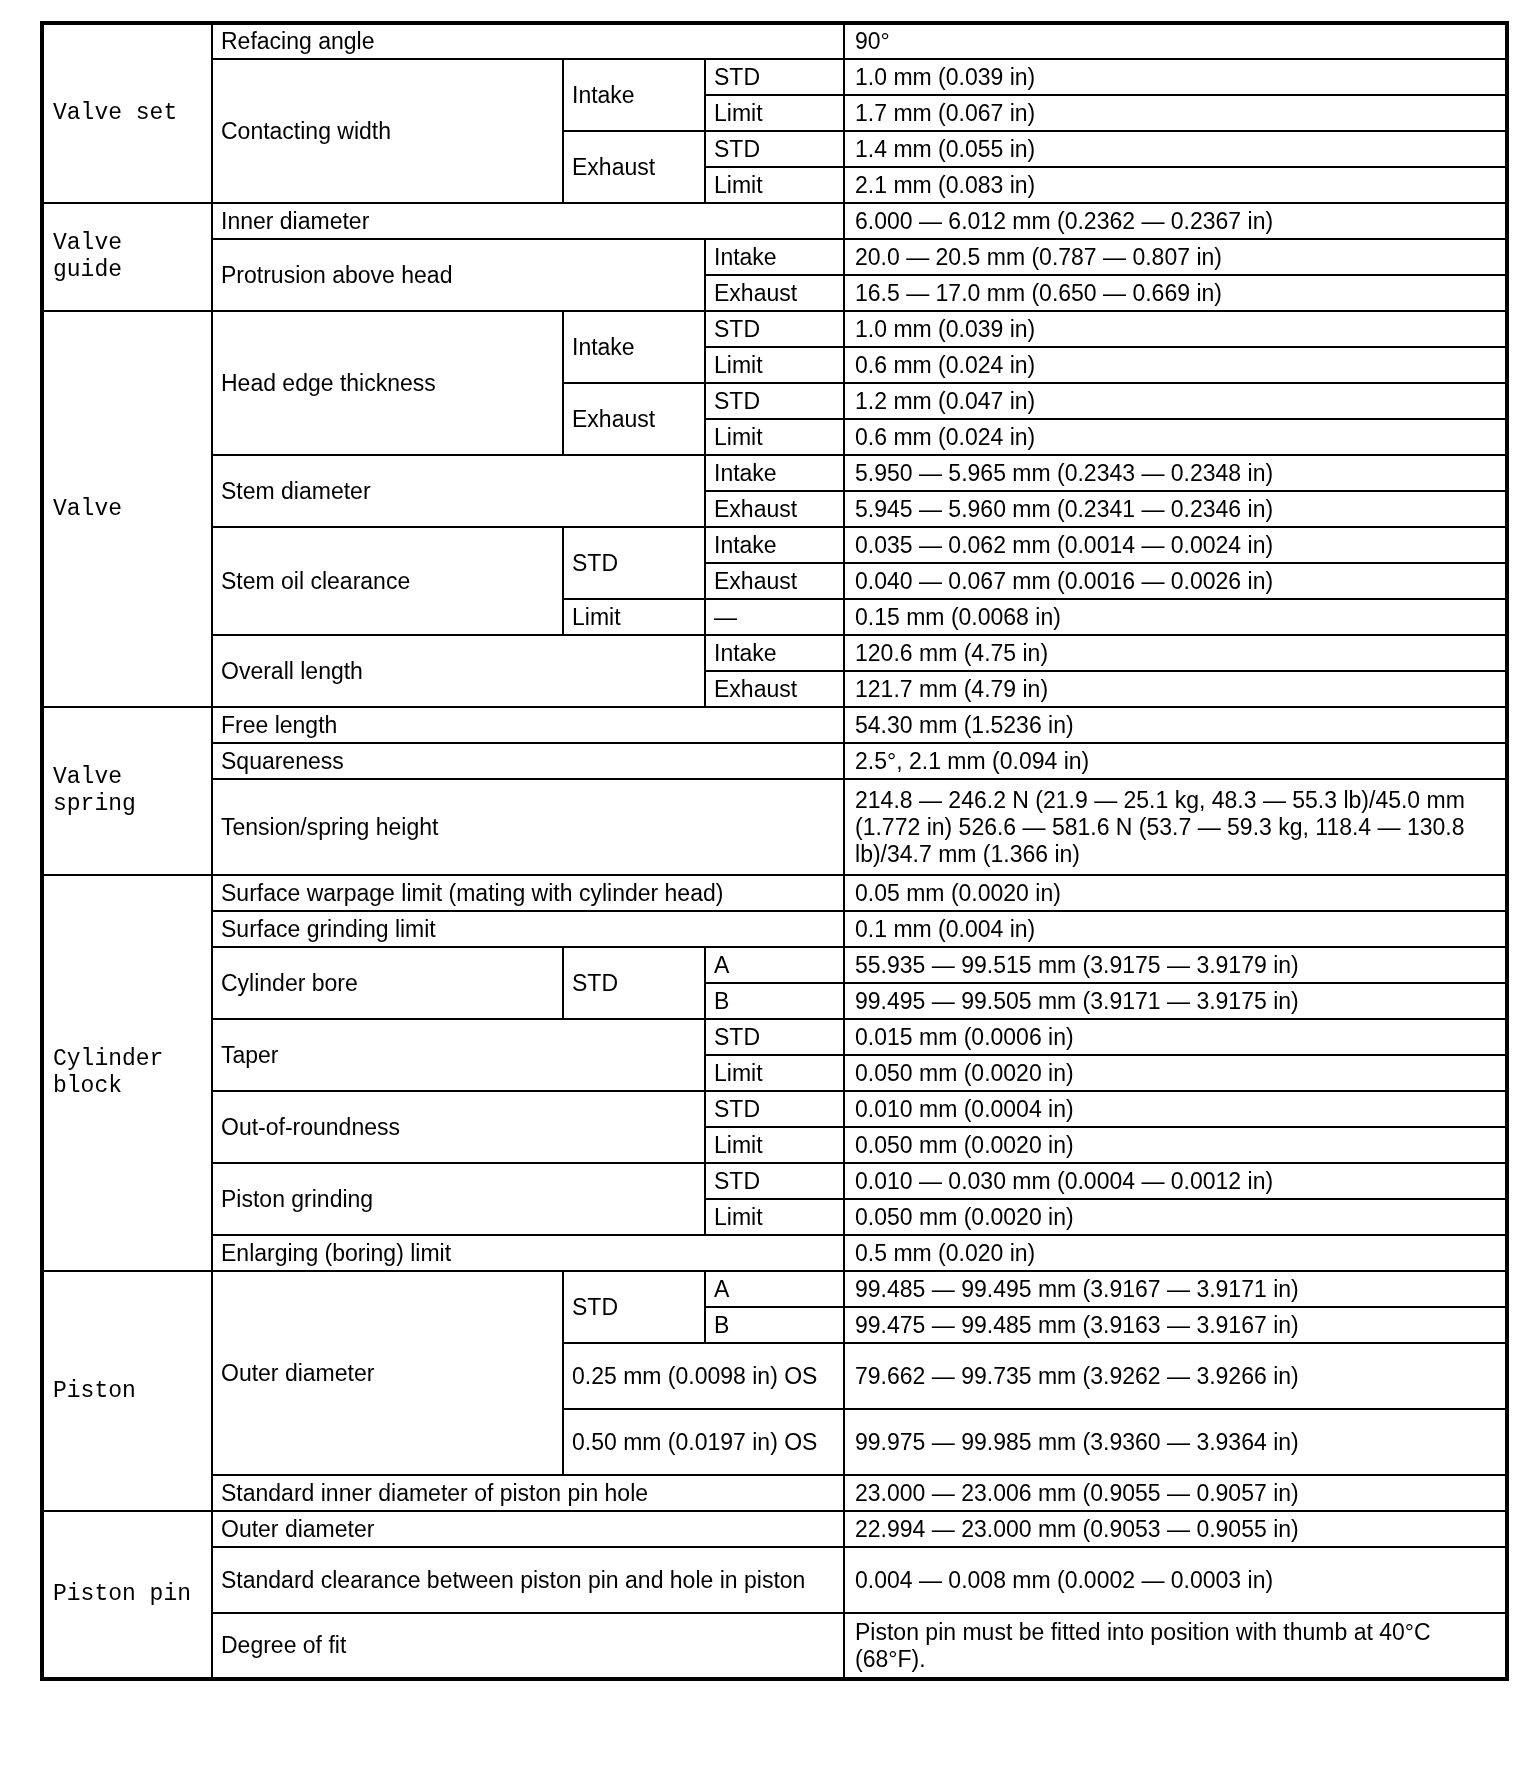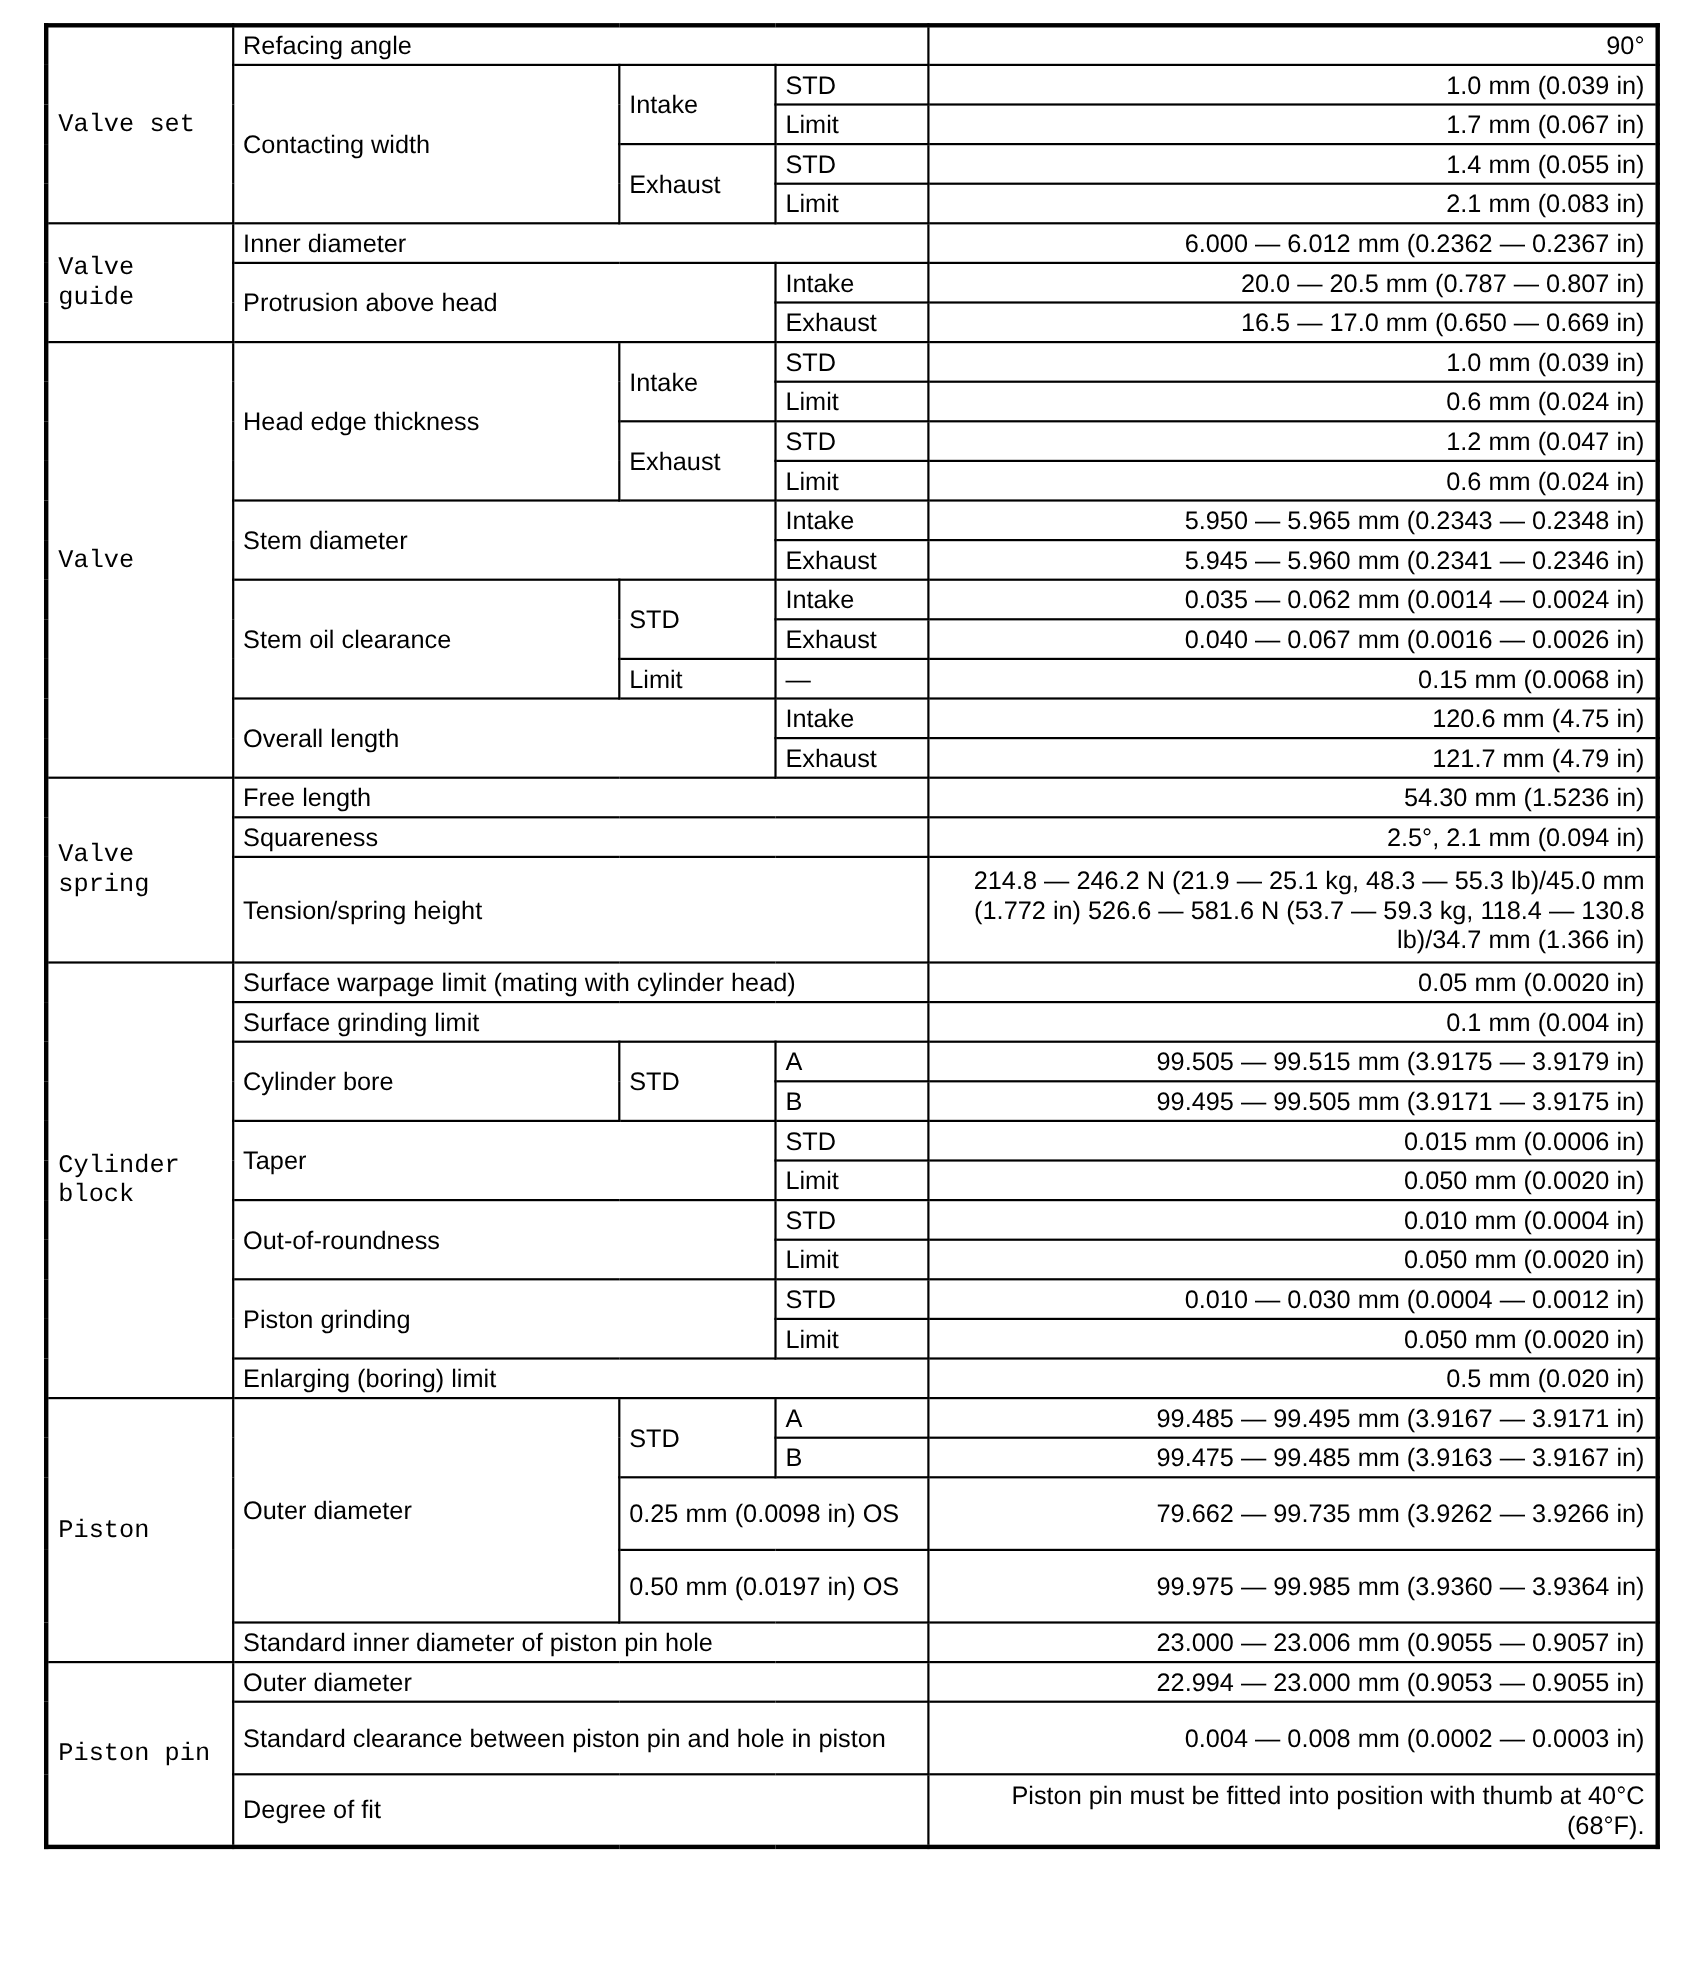--- a/index.html
+++ b/index.html
@@ -8,21 +8,21 @@
   table.spec {
     position: absolute; left: 40px; top: 21px; width: 1465px;
     border-collapse: collapse; table-layout: fixed;
     border: 4px solid #000;
     font-size: 23px; line-height: 27px;
   }
   table.spec td {
     border: 2px solid #000; padding: 2px 8px; vertical-align: middle;
     text-align: left; overflow: hidden;
   }
-  table.spec td.val { text-align: right; padding: 2px 10px; }
+  table.spec td.val { text-align: left; padding: 2px 10px; }
   table.spec td.grp { padding-left: 9px; font-family: Liberation Mono, monospace; }
   table.spec tr { height: 36px; }
   table.spec tr.tall2 { height: 66px; }
   table.spec tr.tall3 { height: 96px; }
   col.c1 { width: 170px; }
   col.c2 { width: 351px; }
   col.c3 { width: 142px; }
   col.c4 { width: 139px; }
   col.c5 { width: 663px; }
 </style>
@@ -153,21 +153,21 @@
       <td class="val">0.05 mm (0.0020 in)</td>
     </tr>
     <tr>
       <td colspan="3">Surface grinding limit</td>
       <td class="val">0.1 mm (0.004 in)</td>
     </tr>
     <tr>
       <td rowspan="2">Cylinder bore</td>
       <td rowspan="2">STD</td>
       <td>A</td>
-      <td class="val">99.505 — 99.515 mm (3.9175 — 3.9179 in)</td>
+      <td class="val">55.935 — 99.515 mm (3.9175 — 3.9179 in)</td>
     </tr>
     <tr>
       <td>B</td>
       <td class="val">99.495 — 99.505 mm (3.9171 — 3.9175 in)</td>
     </tr>
     <tr>
       <td rowspan="2" colspan="2">Taper</td>
       <td>STD</td>
       <td class="val">0.015 mm (0.0006 in)</td>
     </tr>

